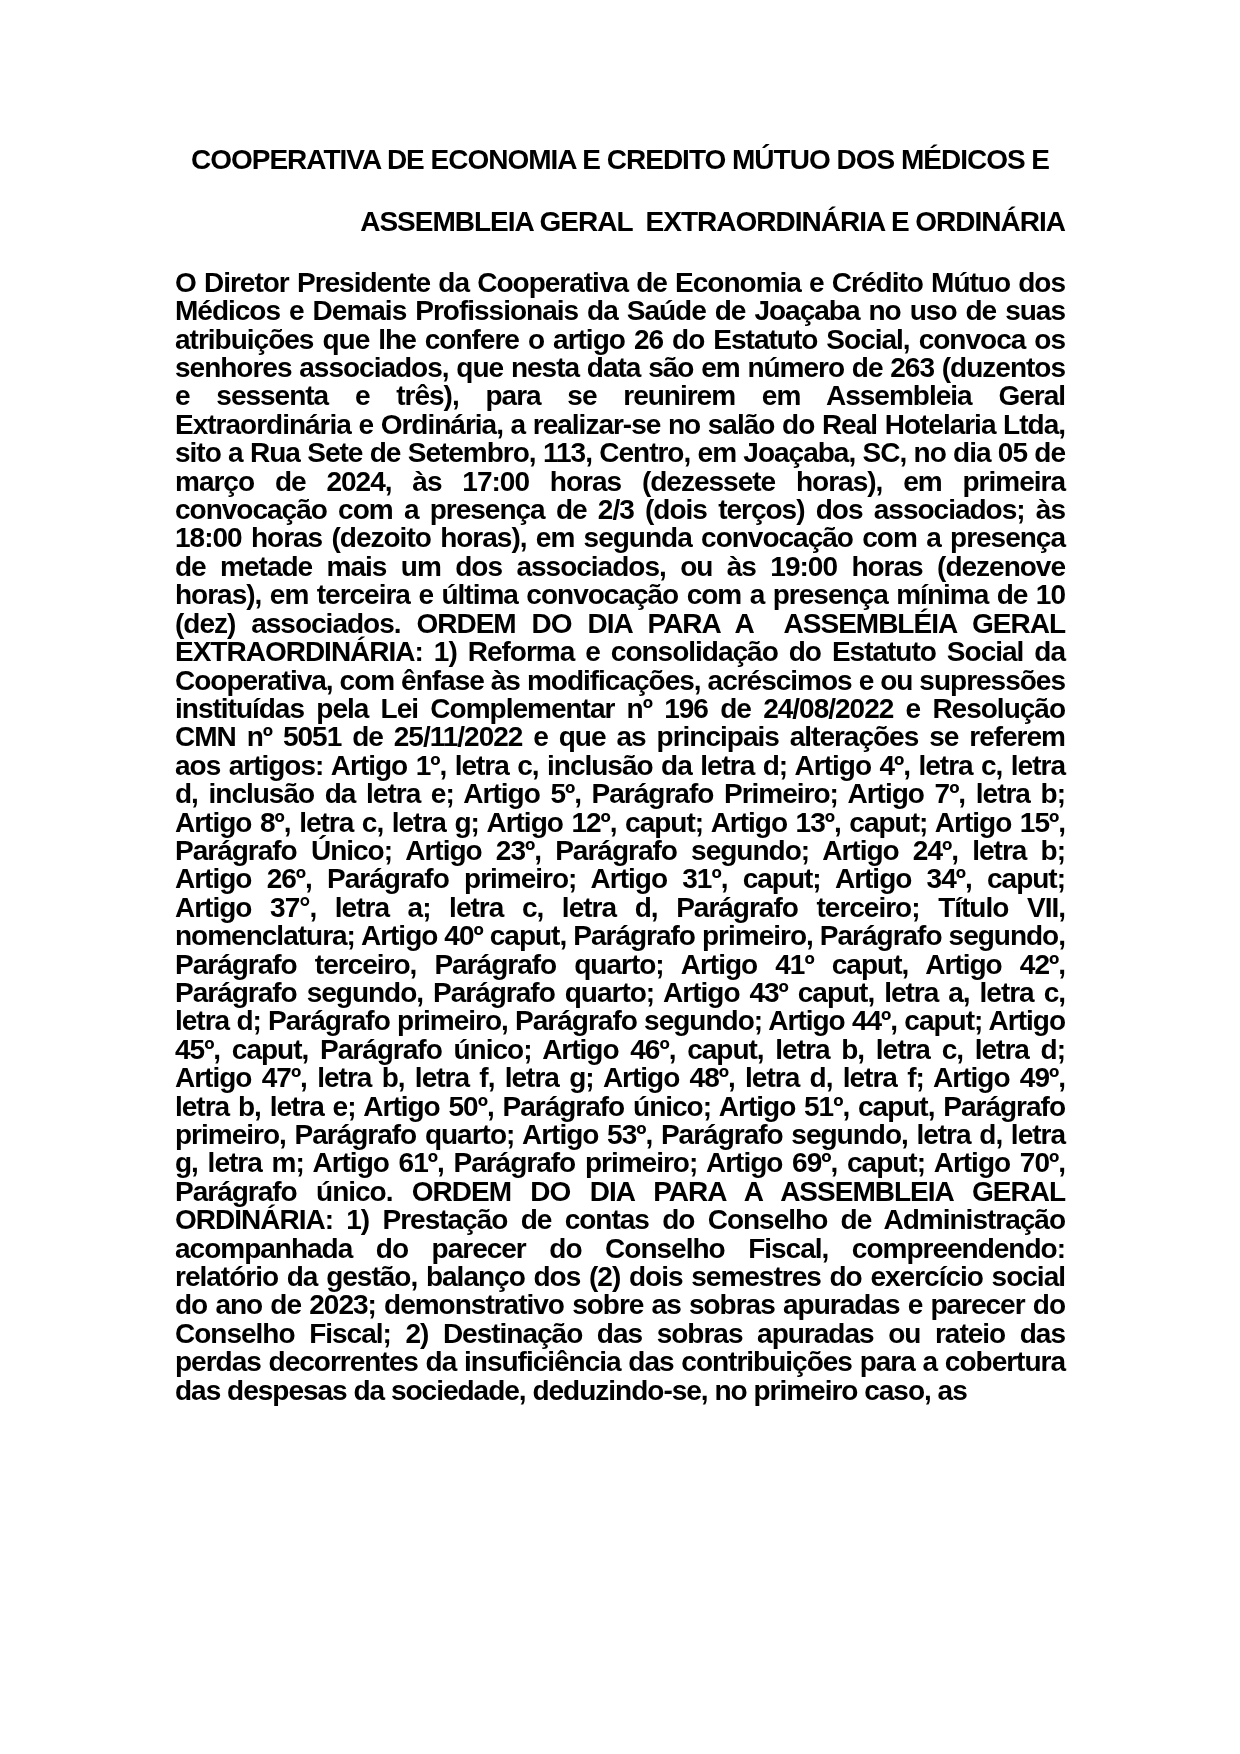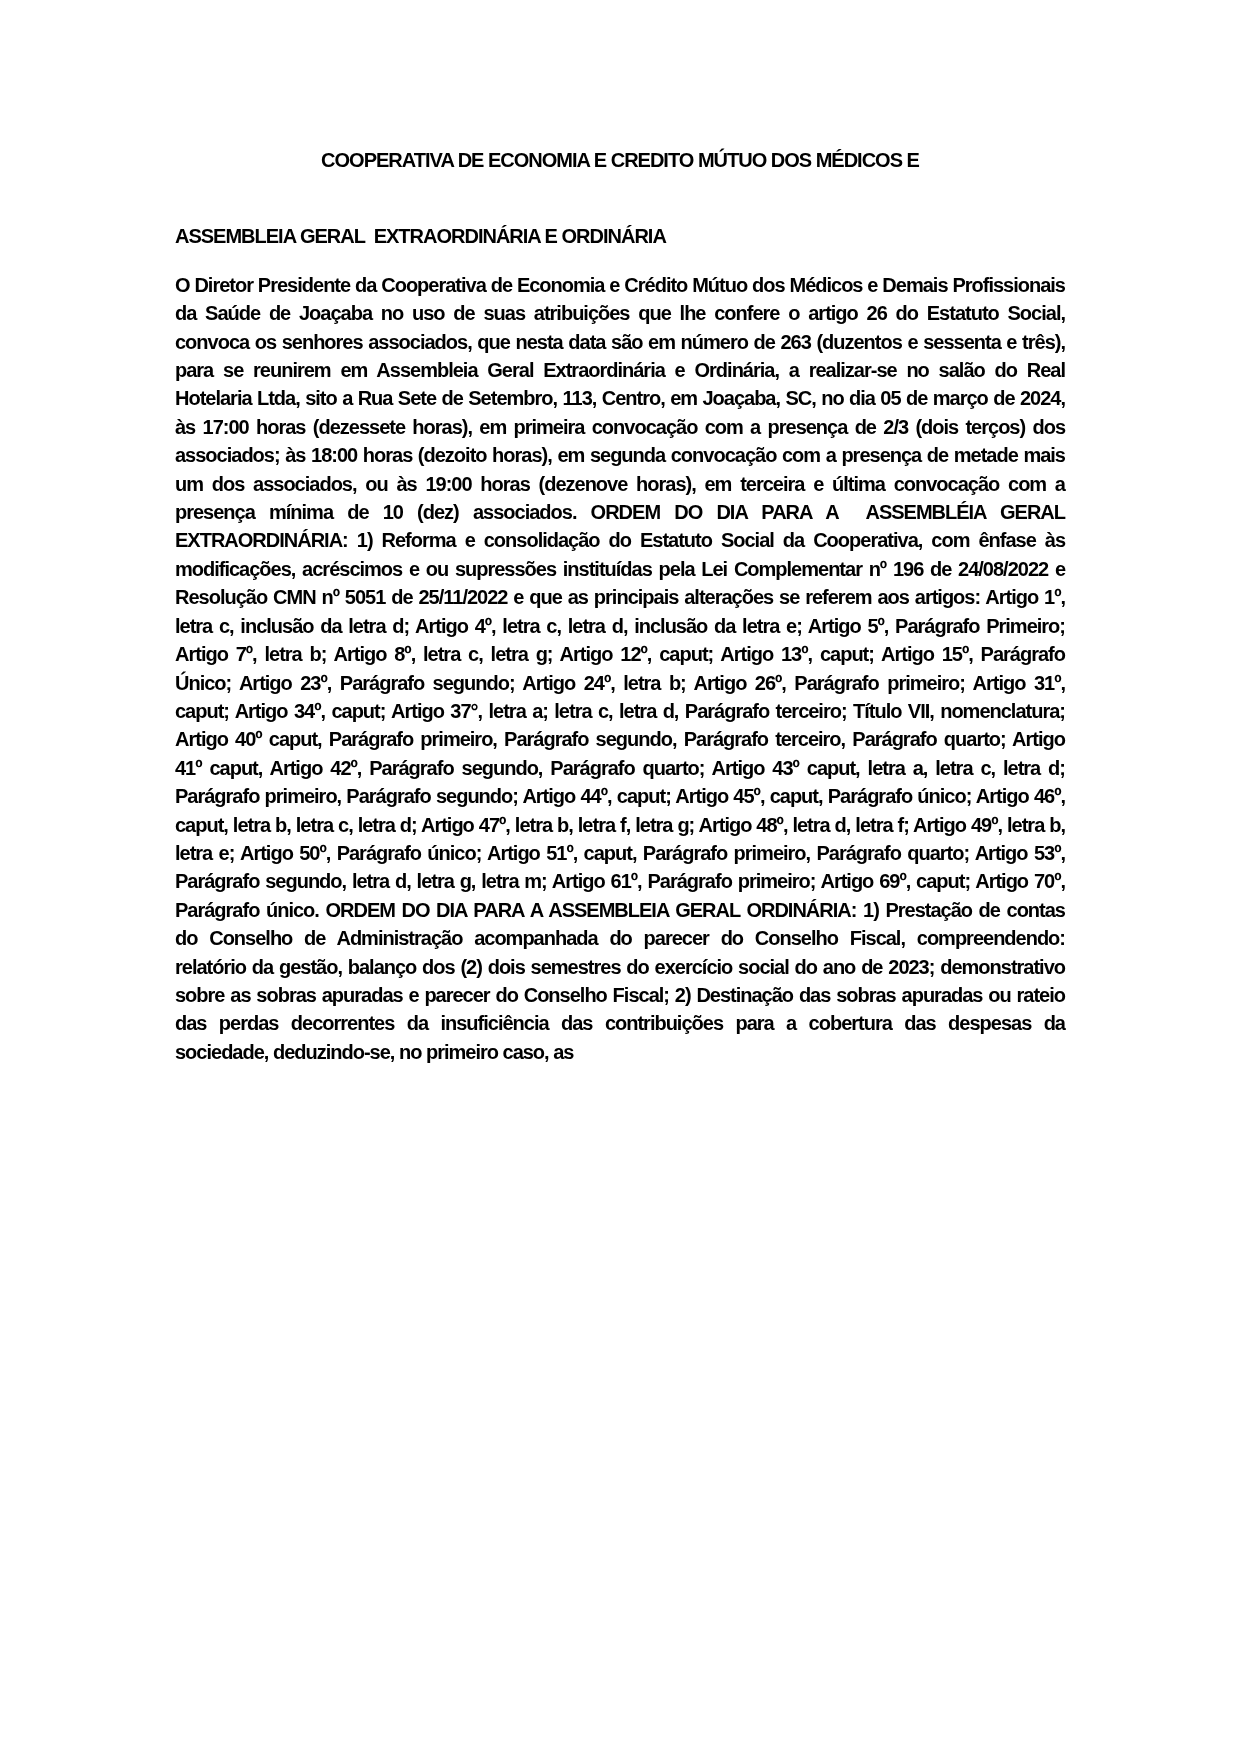--- a/index.html
+++ b/index.html
@@ -11,38 +11,38 @@
     position: relative;
     width: 1240px;
     height: 1754px;
     margin: 0 auto;
     background: #ffffff;
     box-sizing: border-box;
     padding: 146px 175px 0 175px;
     font-family: "Liberation Sans", "DejaVu Sans", sans-serif;
     font-weight: bold;
     color: #000000;
-    font-size: 20px;
+    font-size: 28px;
     line-height: 28.4px;
     letter-spacing: -1px;
     overflow: hidden;
   }
   .center { text-align: center; }
   .addr-line {
     text-decoration: underline;
     text-decoration-thickness: 3px;
     text-underline-offset: 4px;
   }
   .heading {
-    text-align: left;
+    text-align: right;
     white-space: pre-wrap;
-    margin-top: 48px;
+    margin-top: 34px;
   }
   .body-par {
-    margin-top: 20px;
+    margin-top: 32px;
     text-align: justify;
   }
   [data-bind] { white-space: pre-wrap; }
   .block { display: block; }
 </style>
 </head>
 <body>
 
 <div class="page">
 

